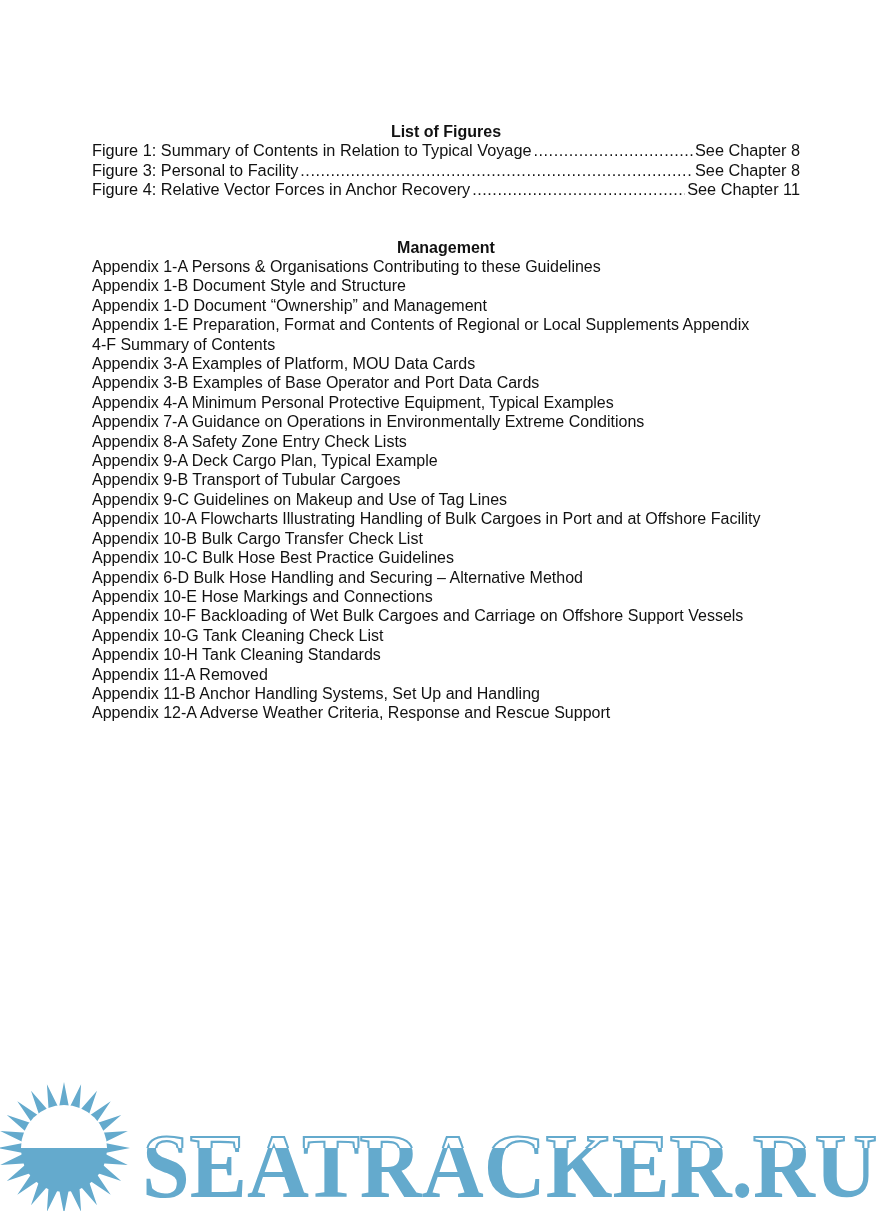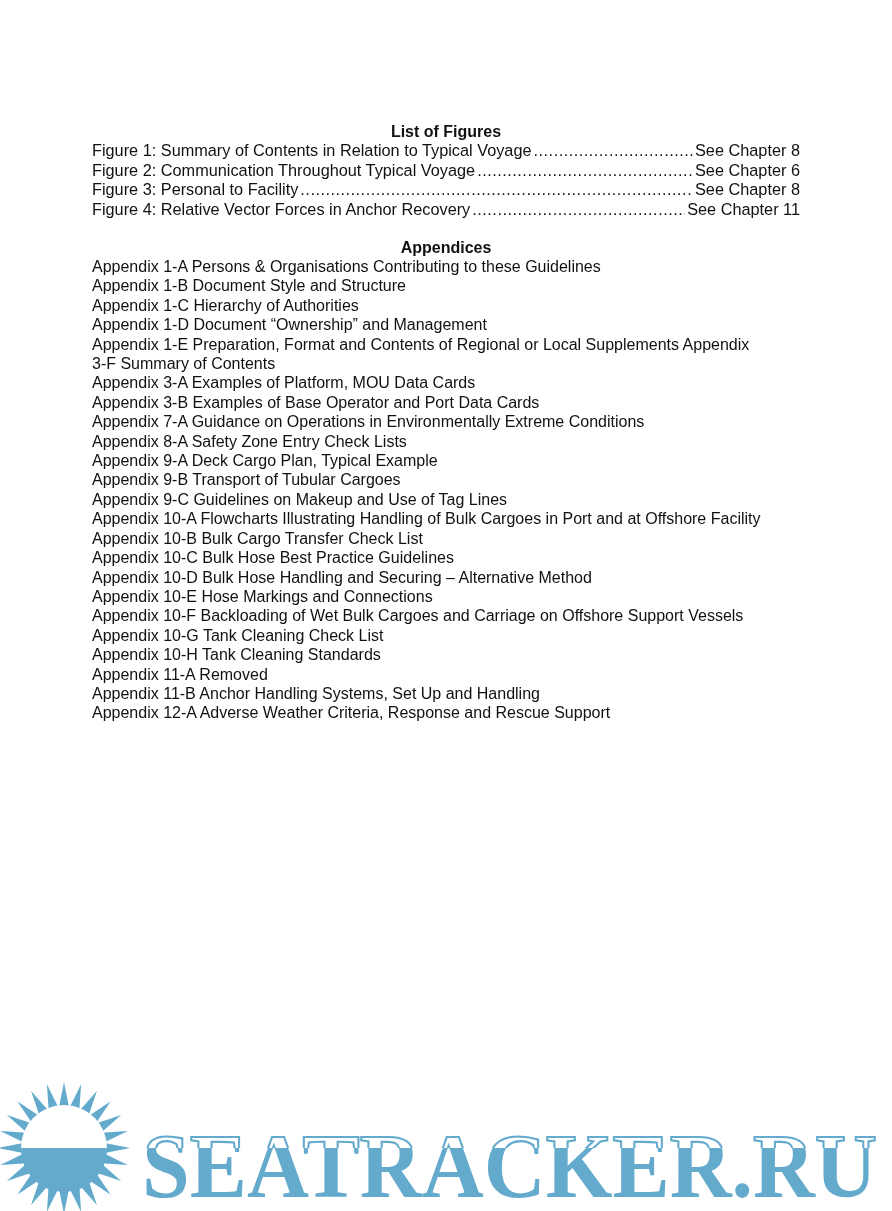--- a/index.html
+++ b/index.html
@@ -27,56 +27,51 @@
 
   <div class="heading" id="fig-heading">List of Figures</div>
 
   <div class="figlist">
     <div class="fig-row">
       <span class="fig-title">Figure 1: Summary of Contents in Relation to Typical Voyage</span>
       <span class="fig-dots"></span>
       <span class="fig-ref">See Chapter 8</span>
     </div>
     <div class="fig-row">
-      <span class="fig-title">Figure 2: Communication Throughout Typical Voyage</span>
-      <span class="fig-dots"></span>
-      <span class="fig-ref">See Chapter 6</span>
-    </div>
-    <div class="fig-row">
       <span class="fig-title">Figure 3: Personal to Facility</span>
       <span class="fig-dots"></span>
       <span class="fig-ref">See Chapter 8</span>
     </div>
     <div class="fig-row">
       <span class="fig-title">Figure 4: Relative Vector Forces in Anchor Recovery</span>
       <span class="fig-dots"></span>
       <span class="fig-ref">See Chapter 11</span>
     </div>
   </div>
 
-  <div class="heading" id="app-heading">Appendices</div>
+  <div class="heading" id="app-heading">Management</div>
 
   <div class="applist">
     <div class="app-row">Appendix 1-A Persons &amp; Organisations Contributing to these Guidelines</div>
     <div class="app-row">Appendix 1-B Document Style and Structure</div>
-    <div class="app-row">Appendix 1-C Hierarchy of Authorities</div>
     <div class="app-row">Appendix 1-D Document “Ownership” and Management</div>
     <div class="app-row">Appendix 1-E Preparation, Format and Contents of Regional or Local Supplements Appendix</div>
-    <div class="app-row">3-F Summary of Contents</div>
+    <div class="app-row">4-F Summary of Contents</div>
     <div class="app-row">Appendix 3-A Examples of Platform, MOU Data Cards</div>
     <div class="app-row">Appendix 3-B Examples of Base Operator and Port Data Cards</div>
+    <div class="app-row">Appendix 4-A Minimum Personal Protective Equipment, Typical Examples</div>
     <div class="app-row">Appendix 7-A Guidance on Operations in Environmentally Extreme Conditions</div>
     <div class="app-row">Appendix 8-A Safety Zone Entry Check Lists</div>
     <div class="app-row">Appendix 9-A Deck Cargo Plan, Typical Example</div>
     <div class="app-row">Appendix 9-B Transport of Tubular Cargoes</div>
     <div class="app-row">Appendix 9-C Guidelines on Makeup and Use of Tag Lines</div>
     <div class="app-row">Appendix 10-A Flowcharts Illustrating Handling of Bulk Cargoes in Port and at Offshore Facility</div>
     <div class="app-row">Appendix 10-B Bulk Cargo Transfer Check List</div>
     <div class="app-row">Appendix 10-C Bulk Hose Best Practice Guidelines</div>
-    <div class="app-row">Appendix 10-D Bulk Hose Handling and Securing – Alternative Method</div>
+    <div class="app-row">Appendix 6-D Bulk Hose Handling and Securing – Alternative Method</div>
     <div class="app-row">Appendix 10-E Hose Markings and Connections</div>
     <div class="app-row">Appendix 10-F Backloading of Wet Bulk Cargoes and Carriage on Offshore Support Vessels</div>
     <div class="app-row">Appendix 10-G Tank Cleaning Check List</div>
     <div class="app-row">Appendix 10-H Tank Cleaning Standards</div>
     <div class="app-row">Appendix 11-A Removed</div>
     <div class="app-row">Appendix 11-B Anchor Handling Systems, Set Up and Handling</div>
     <div class="app-row">Appendix 12-A Adverse Weather Criteria, Response and Rescue Support</div>
   </div>
 
   <svg class="watermark" viewBox="0 0 892 136" xmlns="http://www.w3.org/2000/svg">

